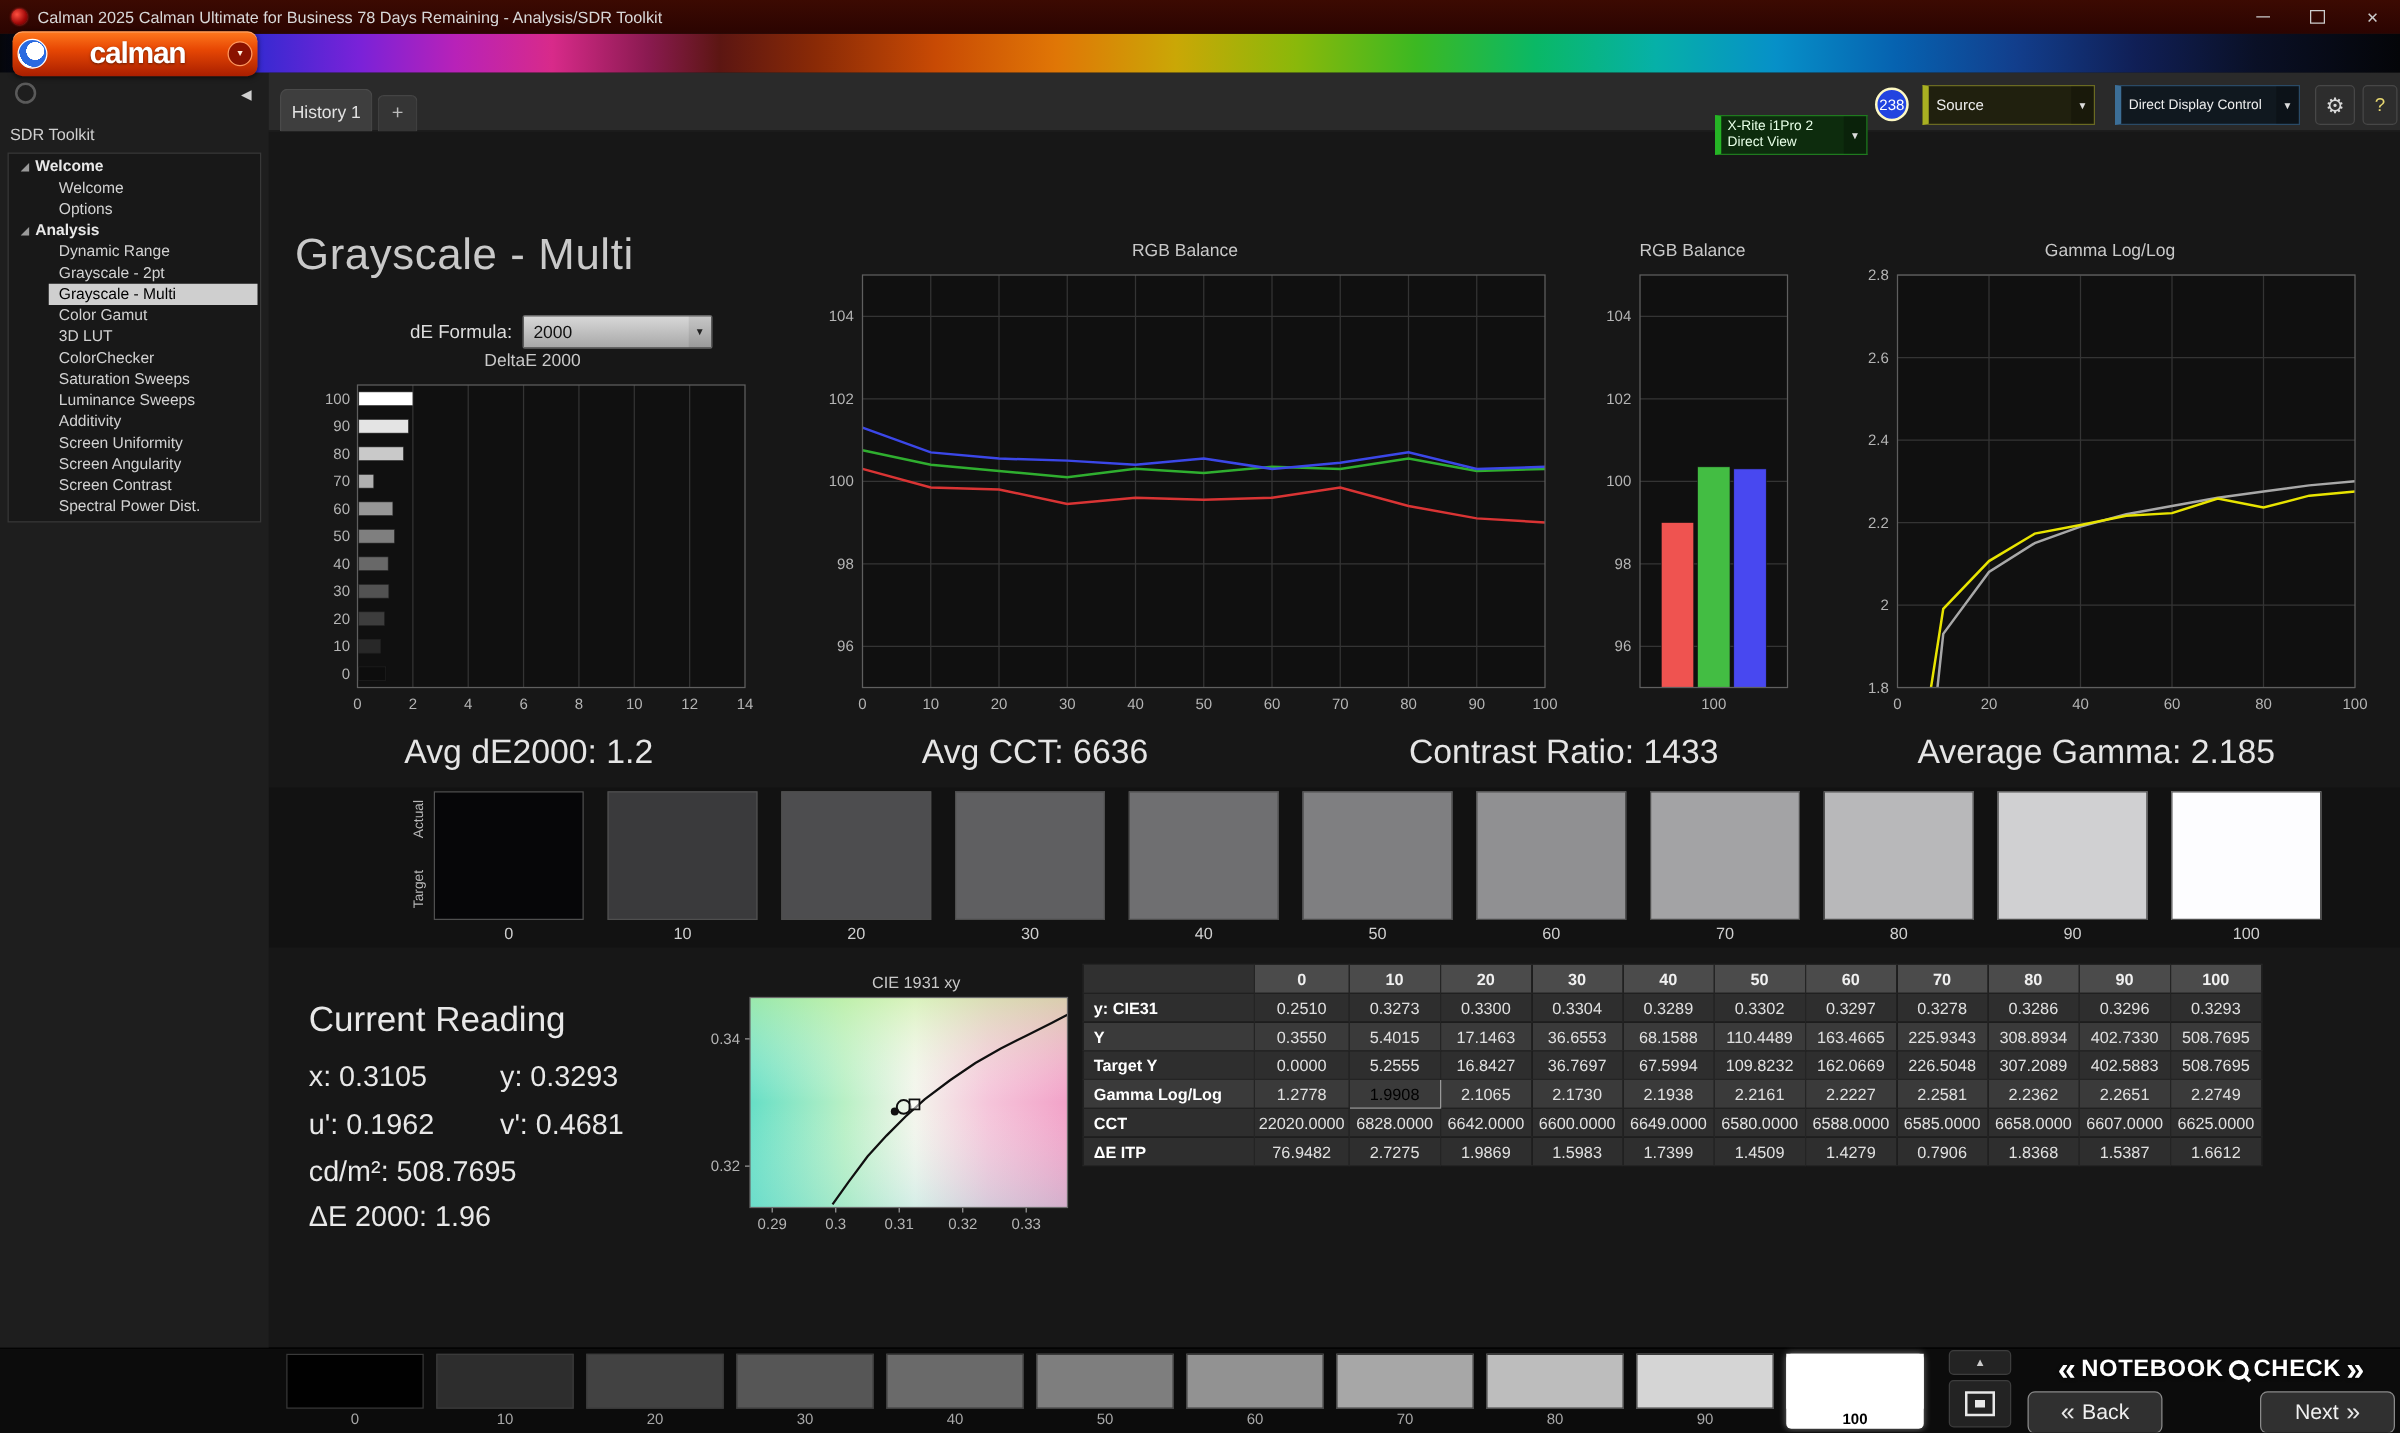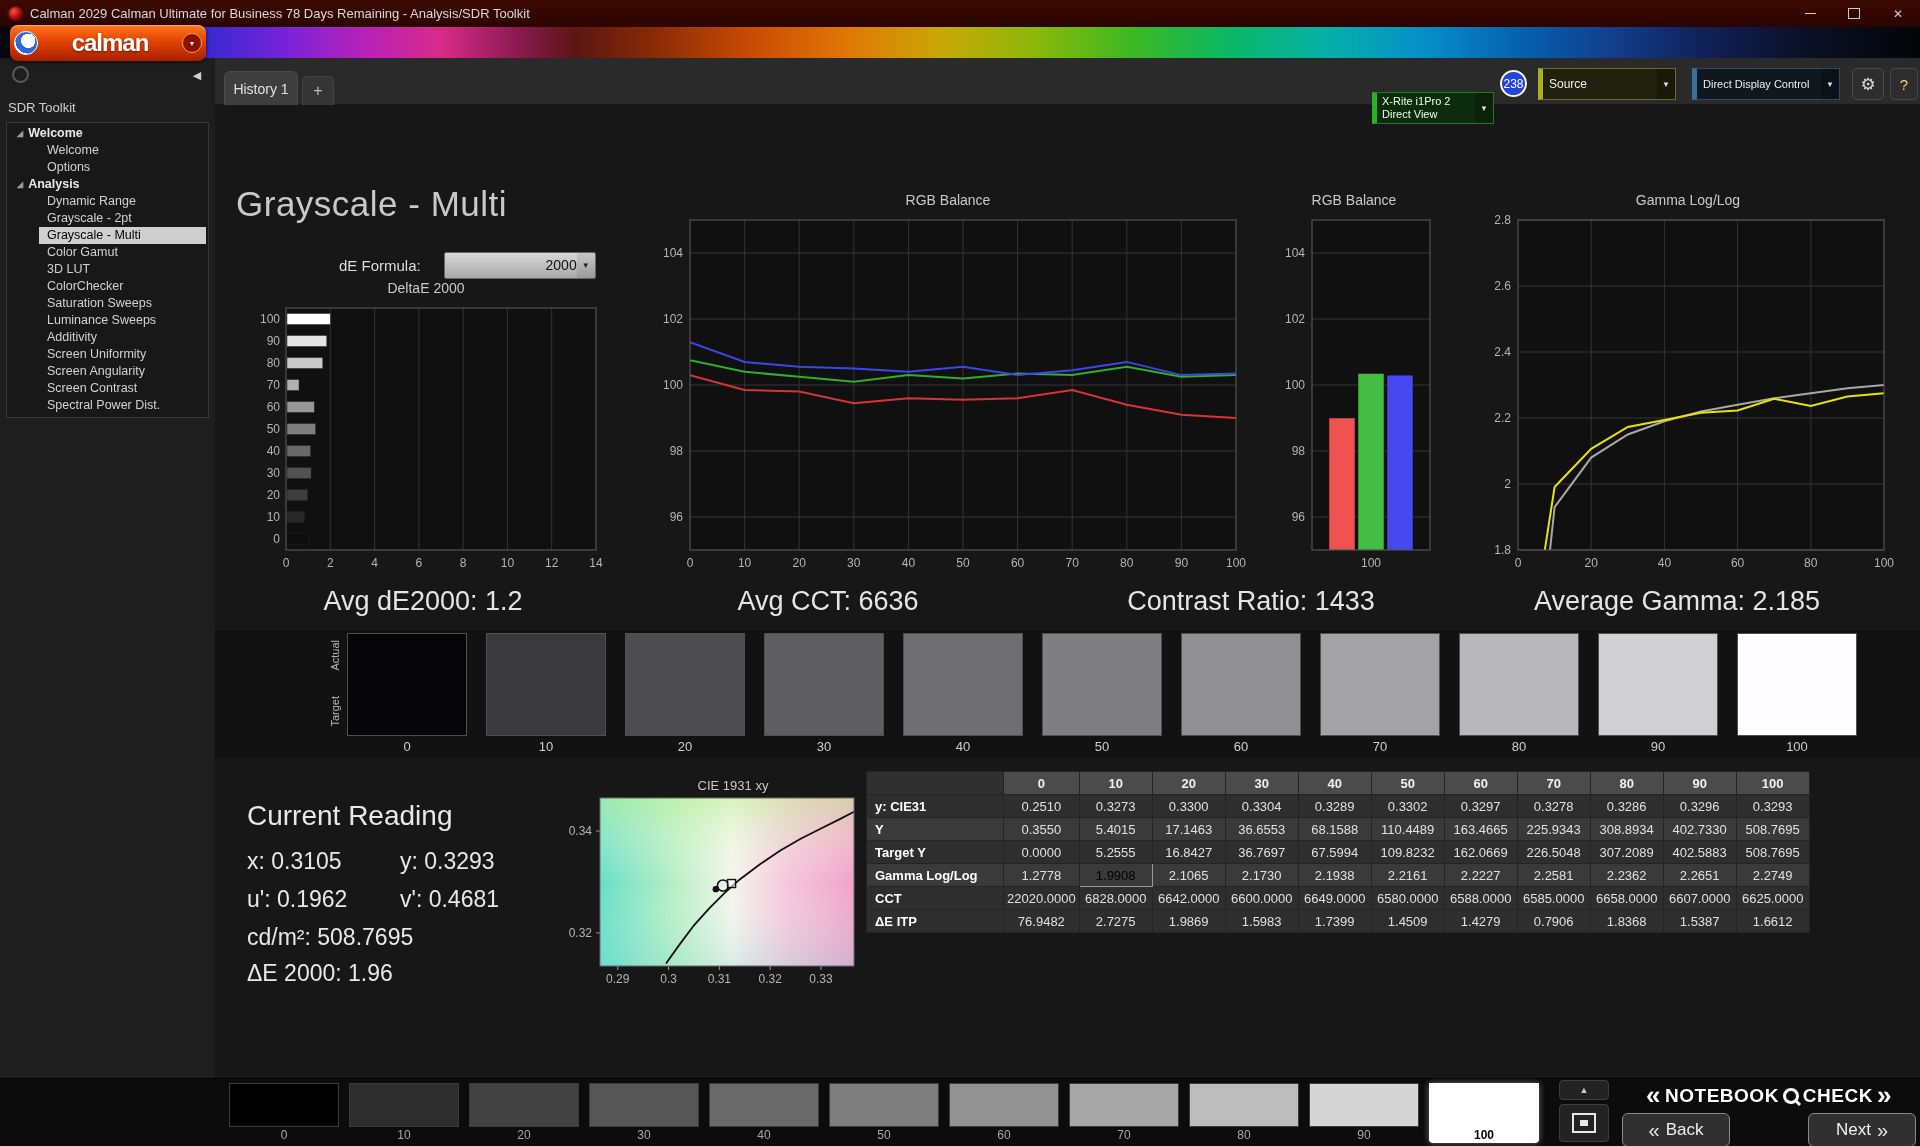--- a/index.html
+++ b/index.html
@@ -66,25 +66,25 @@
   #sb-tree{position:absolute;left:6px;top:64px;width:203px;height:296px;background:#181818;border:1px solid #383838;
     box-sizing:border-box;padding-top:2px;}
   .tree-group{height:17px;line-height:17px;font-size:12.5px;font-weight:bold;color:#e8e8e8;padding-left:10px;
     display:flex;align-items:center;gap:5px;}
   .tree-group .tw{font-size:8px;color:#9a9a9a;}
   .tree-item{height:17px;line-height:17px;font-size:12.5px;color:#d2d2d2;margin-left:32px;padding-left:8px;white-space:nowrap;}
   .tree-item.sel{background:#cfcfcf;color:#000;margin-right:2px;}
 
   
   #heading{position:absolute;left:236px;top:184px;font-size:35px;font-weight:300;color:#c9c9c9;letter-spacing:.5px;}
-  #formula-row{position:absolute;left:339px;top:252px;height:26px;display:flex;align-items:center;gap:23px;}
+  #formula-row{position:absolute;left:328px;top:252px;height:26px;display:flex;align-items:center;gap:8px;}
   #formula-label{font-size:15px;color:#ddd;}
   #formula-select{width:150px;height:25px;background:linear-gradient(180deg,#d8d8d8,#a8a8a8);border:1px solid #666;
     border-radius:2px;display:flex;align-items:center;color:#111;font-size:14px;}
-  #formula-select .dd-val{padding-left:8px;text-align:right;}
+  #formula-select .dd-val{padding-left:8px;}
   #formula-select .dd-arrow{color:#222;background:rgba(0,0,0,.08);}
 
   
   .chart{position:absolute;display:flex;flex-direction:column;}
   .chart-title{height:22px;text-align:center;color:#c9c9c9;font-size:14px;}
   #chart-deltae{left:246px;top:280px;width:360px;height:296px;}
   #chart-rgbline{left:648px;top:192px;width:600px;height:384px;}
   #chart-rgbbars{left:1268px;top:192px;width:172px;height:384px;}
   #chart-gamma{left:1478px;top:192px;width:420px;height:384px;}
   #cie-chart{left:556px;top:778px;width:310px;height:212px;}
@@ -141,21 +141,21 @@
   .chev{font-size:20px;line-height:1;color:#e8e8e8;}
   .wm-side-chev{font-size:26px;font-weight:bold;text-shadow:0 1px 3px rgba(0,0,0,.8);}
 </style>
 </head>
 <body>
 
 <div id="app">
 
   <div id="titlebar">
     <div id="app-icon"></div>
-    <div id="win-title">Calman 2029 Calman Ultimate for Business 78 Days Remaining  - Analysis/SDR Toolkit</div>
+    <div id="win-title">Calman 2025 Calman Ultimate for Business 78 Days Remaining  - Analysis/SDR Toolkit</div>
     <div class="winbtn">
         <div class="bar"></div>
       </div>
     <div class="winbtn">
         <div class="box"></div>
       </div>
     <div class="winbtn">
         <span>✕</span>
       </div>
   </div>

